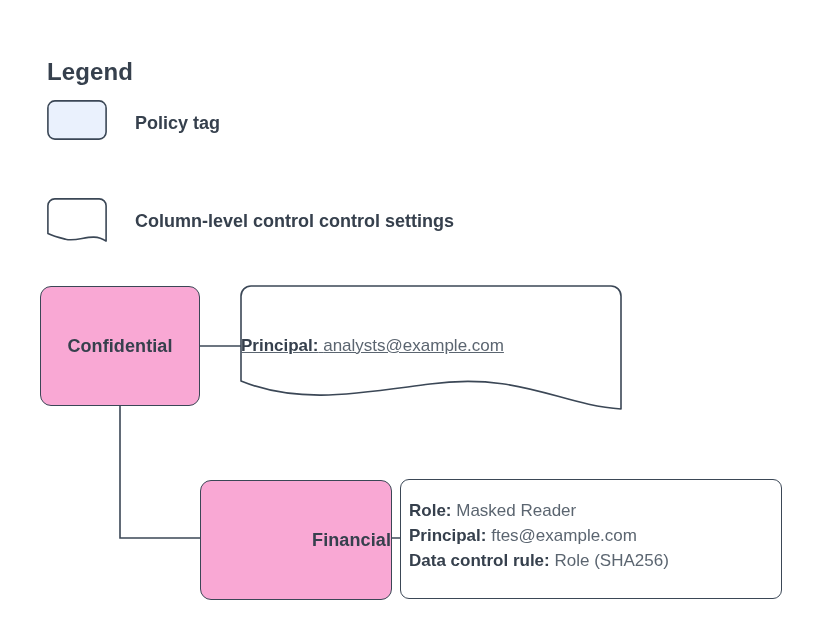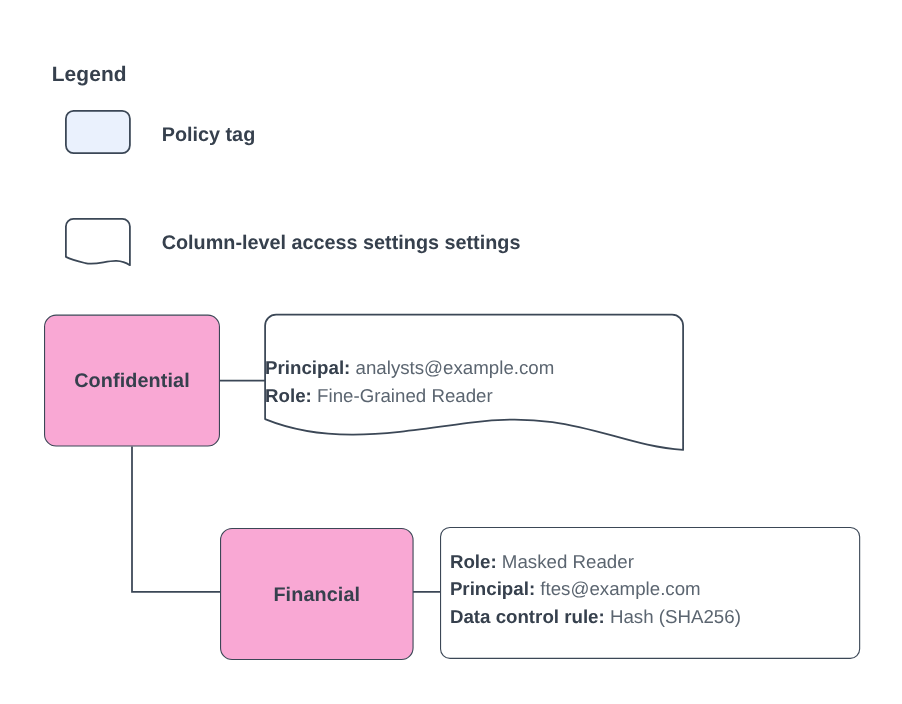--- a/index.html
+++ b/index.html
@@ -29,28 +29,28 @@
     position: absolute;
     left: 47px;
     top: 58px;
     width: 600px;
     height: 185px;
   }
   #legend-title {
     position: absolute;
     left: 0;
     top: 0;
-    font-size: 19px;
+    font-size: 24px;
     font-weight: bold;
     color: #36404d;
     letter-spacing: 0.1px;
   }
   .legend-row {
     position: absolute;
-    left: 12px;
+    left: 0;
     width: 580px;
     height: 46px;
   }
   .legend-swatch {
     position: absolute;
     left: 0;
     top: 0;
     width: 60px;
     height: 40px;
   }
@@ -130,21 +130,21 @@
         <path d="M 7.8 0.9
                  L 52.2 0.9
                  A 6.9 6.9 0 0 1 59.1 7.8
                  L 59.1 43.1
                  C 45 33.6 32 44.6 18.5 41.2
                  C 12.6 39.7 6.2 38.1 0.9 35.5
                  L 0.9 7.8
                  A 6.9 6.9 0 0 1 7.8 0.9 Z" fill="#ffffff" stroke="#3b4756" stroke-width="1.6" stroke-linejoin="round"></path>
       </svg>
     </span>
-    <span class="legend-label">Column-level access settings settings</span>
+    <span class="legend-label">Column-level control control settings</span>
   </div>
 </div>
 
 <svg id="diagram-canvas" width="820" height="640" viewBox="0 0 820 640">
 
   <line x1="200" y1="346" x2="241" y2="346" stroke="#3b4756" stroke-width="1.6"></line>
 
   <polyline points="120,406 120,538 200,538" fill="none" stroke="#3b4756" stroke-width="1.6"></polyline>
 
   <line x1="360" y1="538" x2="401" y2="538" stroke="#3b4756" stroke-width="1.6"></line>
@@ -156,43 +156,39 @@
            C 560 405 520 372 430 384
            C 360 393 300 405 241 381
            L 241 296
            A 10 10 0 0 1 251 286 Z" fill="#ffffff" stroke="#3b4756" stroke-width="1.6" stroke-linejoin="round"></path>
 </svg>
 
 <div class="tag-node" style="left:40px; top:286px; width:160px; height:120px;">
   <span class="tag-node-label">Confidential</span>
 </div>
 
-<div class="tag-node" style="left:200px; top:480px; width:176px; height:120px;">
+<div class="tag-node" style="left:200px; top:480px; width:192px; height:120px;justify-content:flex-end;">
   <span class="tag-node-label">Financial</span>
 </div>
 
-<div class="callout-text" style="left:241px; top:322px;">
+<div class="callout-text" style="left:241px; top:333px;text-decoration:underline;">
   <div>
     <span class="k">Principal:</span>
     <span>analysts@example.com</span>
-  </div>
-  <div>
-    <span class="k">Role:</span>
-    <span>Fine-Grained Reader</span>
   </div>
 </div>
 
 <div class="plain-callout" style="left:400px; top:479px; width:382px; height:120px;"></div>
 
 <div class="callout-text" style="left:409px; top:498px;">
   <div>
     <span class="k">Role:</span>
     <span>Masked Reader</span>
   </div>
   <div>
     <span class="k">Principal:</span>
     <span>ftes@example.com</span>
   </div>
   <div>
     <span class="k">Data control rule:</span>
-    <span>Hash (SHA256)</span>
+    <span>Role (SHA256)</span>
   </div>
 </div>
 
 </body></html>

